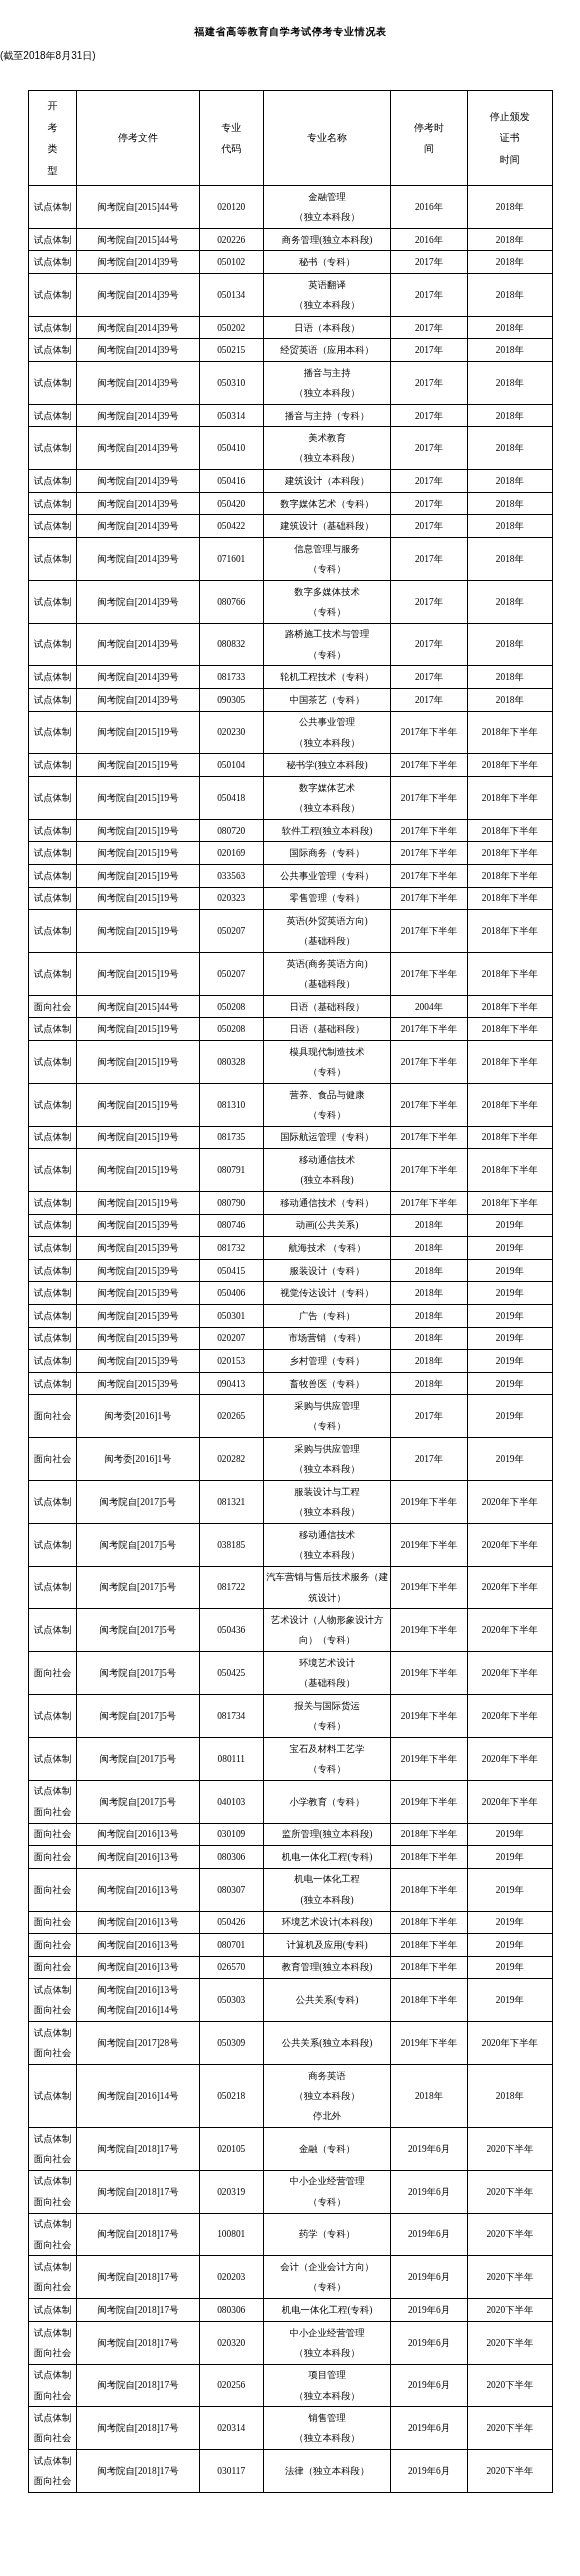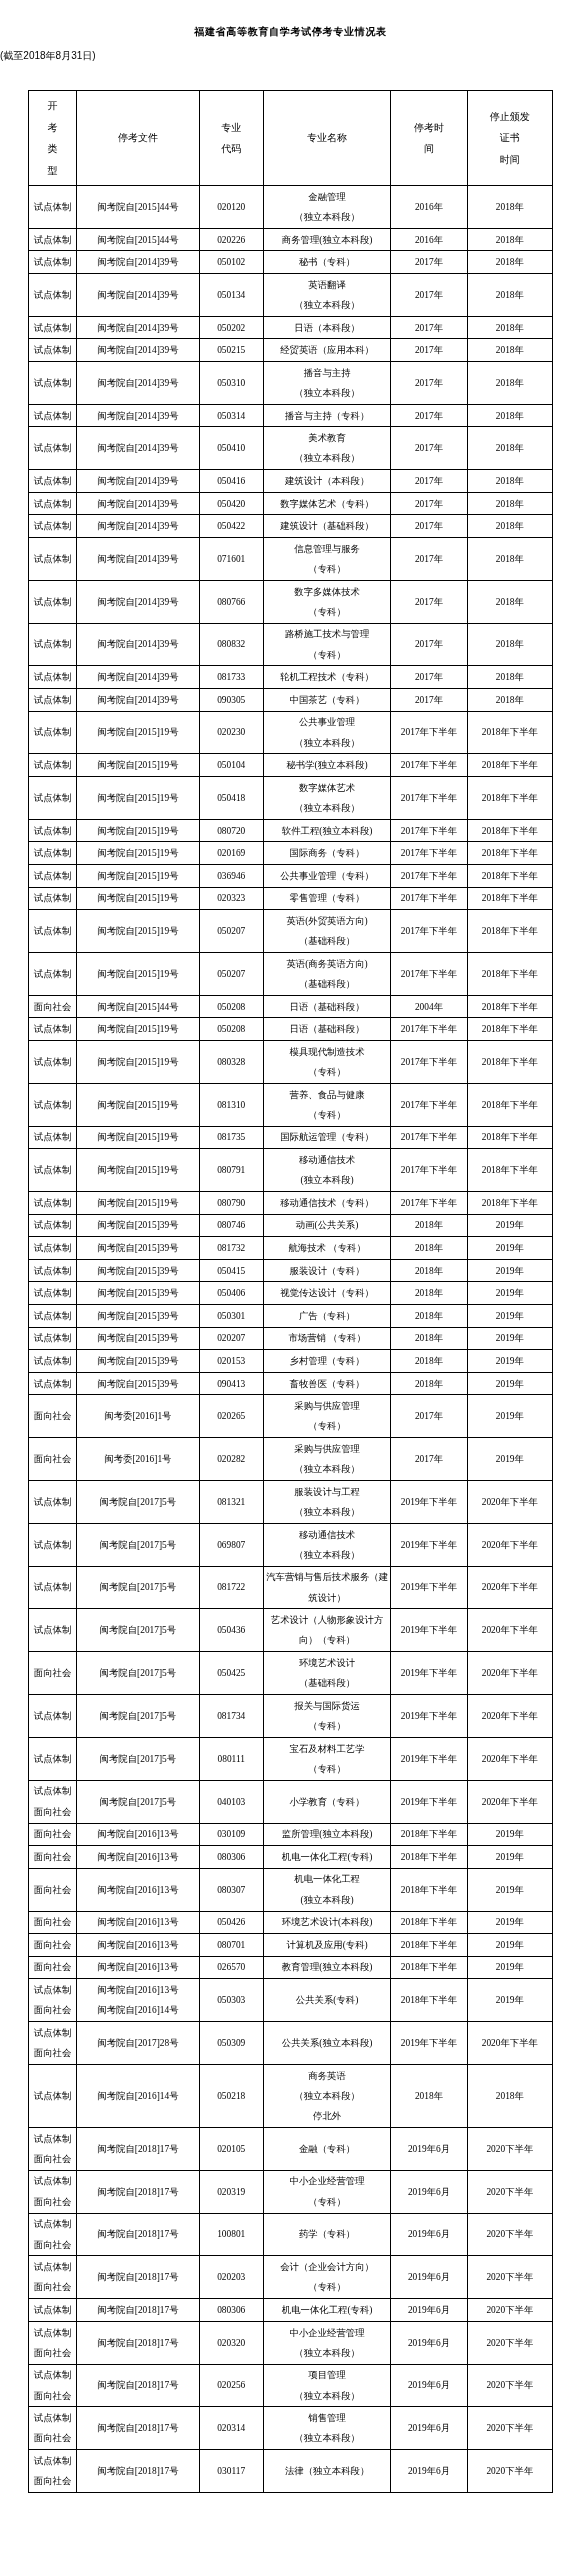--- a/index.html
+++ b/index.html
@@ -246,21 +246,21 @@
     <td>试点体制</td>
     <td>闽考院自[2015]19号</td>
     <td>020169</td>
     <td>国际商务（专科）</td>
     <td>2017年下半年</td>
     <td>2018年下半年</td>
   </tr>
       <tr>
     <td>试点体制</td>
     <td>闽考院自[2015]19号</td>
-    <td>036946</td>
+    <td>033563</td>
     <td>公共事业管理（专科）</td>
     <td>2017年下半年</td>
     <td>2018年下半年</td>
   </tr>
       <tr>
     <td>试点体制</td>
     <td>闽考院自[2015]19号</td>
     <td>020323</td>
     <td>零售管理（专科）</td>
     <td>2017年下半年</td>
@@ -430,21 +430,21 @@
     <td>闽考院自[2017]5号</td>
     <td>081321</td>
     <td>服装设计与工程
 （独立本科段）</td>
     <td>2019年下半年</td>
     <td>2020年下半年</td>
   </tr>
       <tr>
     <td>试点体制</td>
     <td>闽考院自[2017]5号</td>
-    <td>069807</td>
+    <td>038185</td>
     <td>移动通信技术
 （独立本科段）</td>
     <td>2019年下半年</td>
     <td>2020年下半年</td>
   </tr>
       <tr>
     <td>试点体制</td>
     <td>闽考院自[2017]5号</td>
     <td>081722</td>
     <td>汽车营销与售后技术服务（建筑设计）</td>

